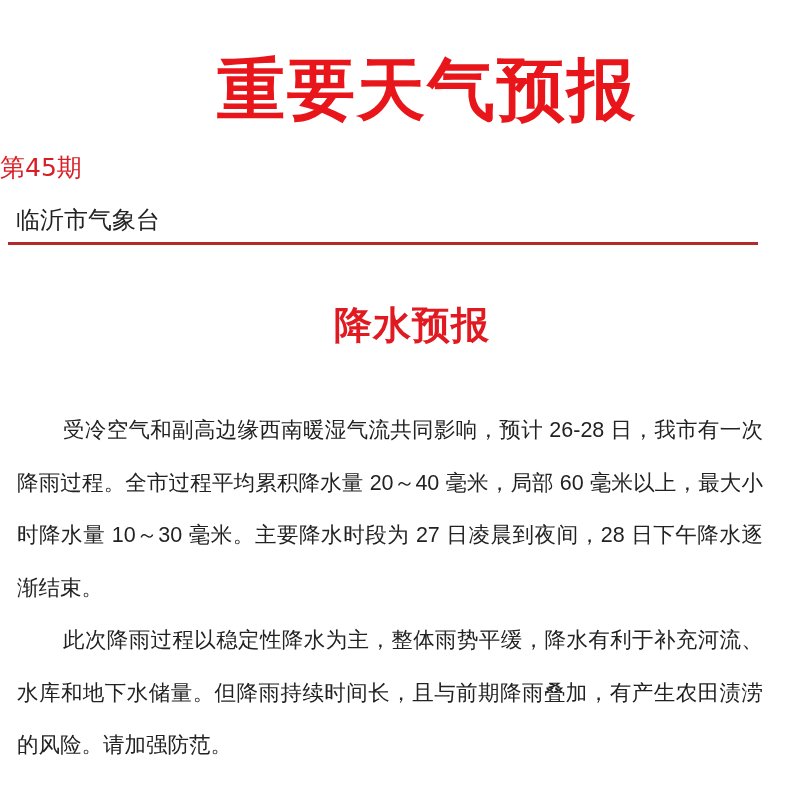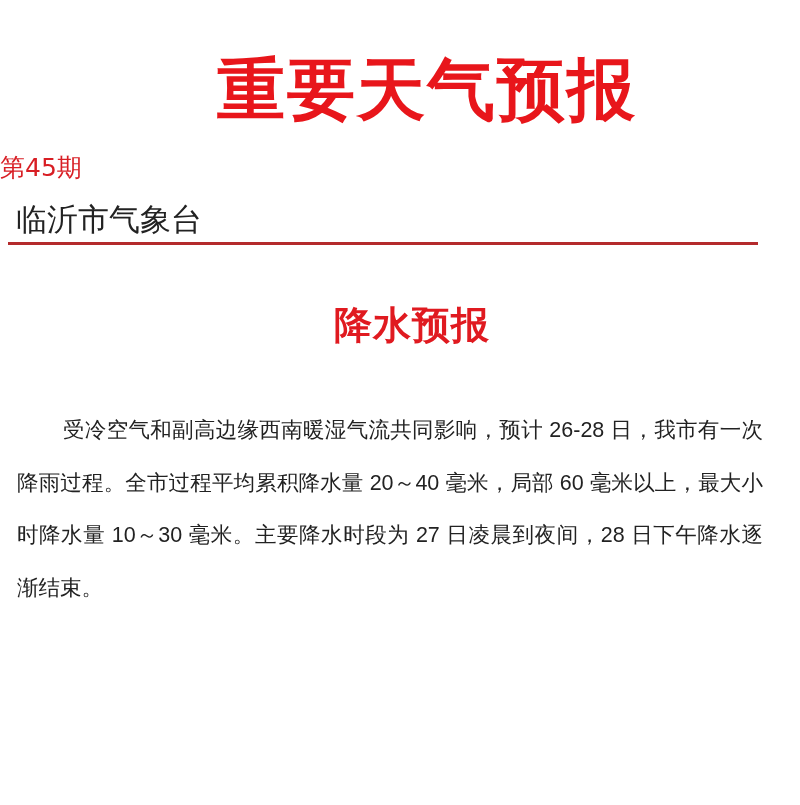--- a/index.html
+++ b/index.html
@@ -42,21 +42,21 @@
       position: absolute;
       left: 16px;
       top: 203px;
       width: 742px;
       height: 34px;
       display: flex;
       justify-content: space-between;
       align-items: center;
       color: #222222;
       font-family: "DejaVu Serif", "Liberation Serif", serif;
-      font-size: 31px;
+      font-size: 24px;
     }
     .issuer { letter-spacing: 0px; }
     .issue-time { letter-spacing: -0.5px; }
     .red-rule {
       position: absolute;
       left: 8px;
       top: 242px;
       width: 750px;
       height: 3px;
       background: #b42a2c;
@@ -102,13 +102,14 @@
 <div class="issuer-row">
   <span class="issuer">临沂市气象台</span>
 </div>
 
 <div class="red-rule"></div>
 
 <div class="section-title">降水预报</div>
 
 <div class="body-text">
   <p>受冷空气和副高边缘西南暖湿气流共同影响，预计 26-28 日，我市有一次降雨过程。全市过程平均累积降水量 20～40 毫米，局部 60 毫米以上，最大小时降水量 10～30 毫米。主要降水时段为 27 日凌晨到夜间，28 日下午降水逐渐结束。</p>
+  <p>此次降雨过程以稳定性降水为主，整体雨势平缓，降水有利于补充河流、水库和地下水储量。但降雨持续时间长，且与前期降雨叠加，有产生农田渍涝的风险。请加强防范。</p>
 </div>
 
 </body></html>

